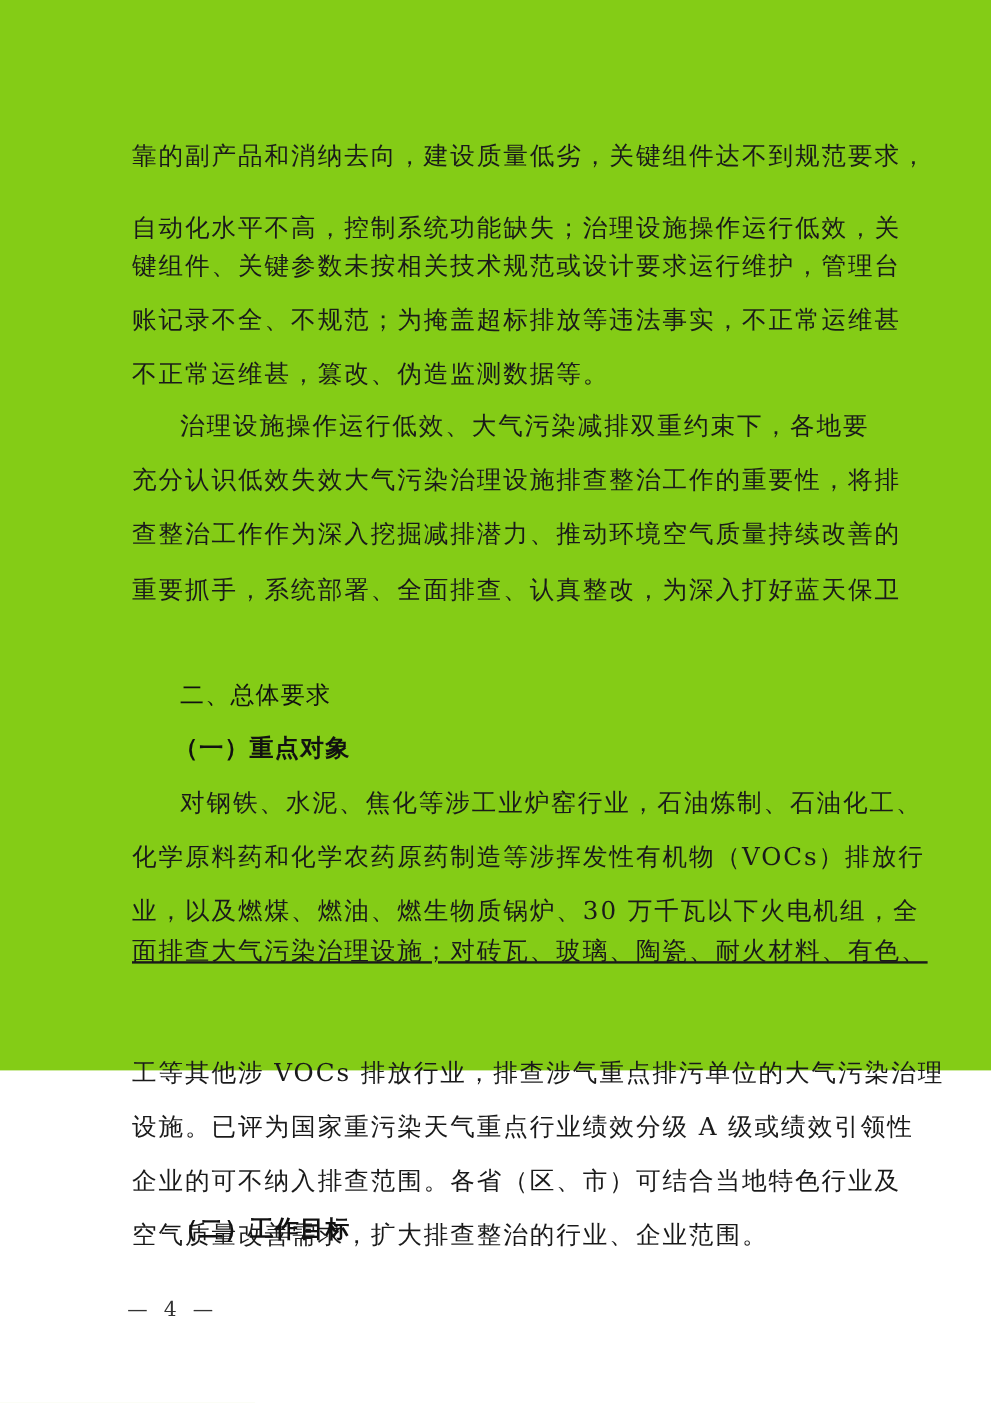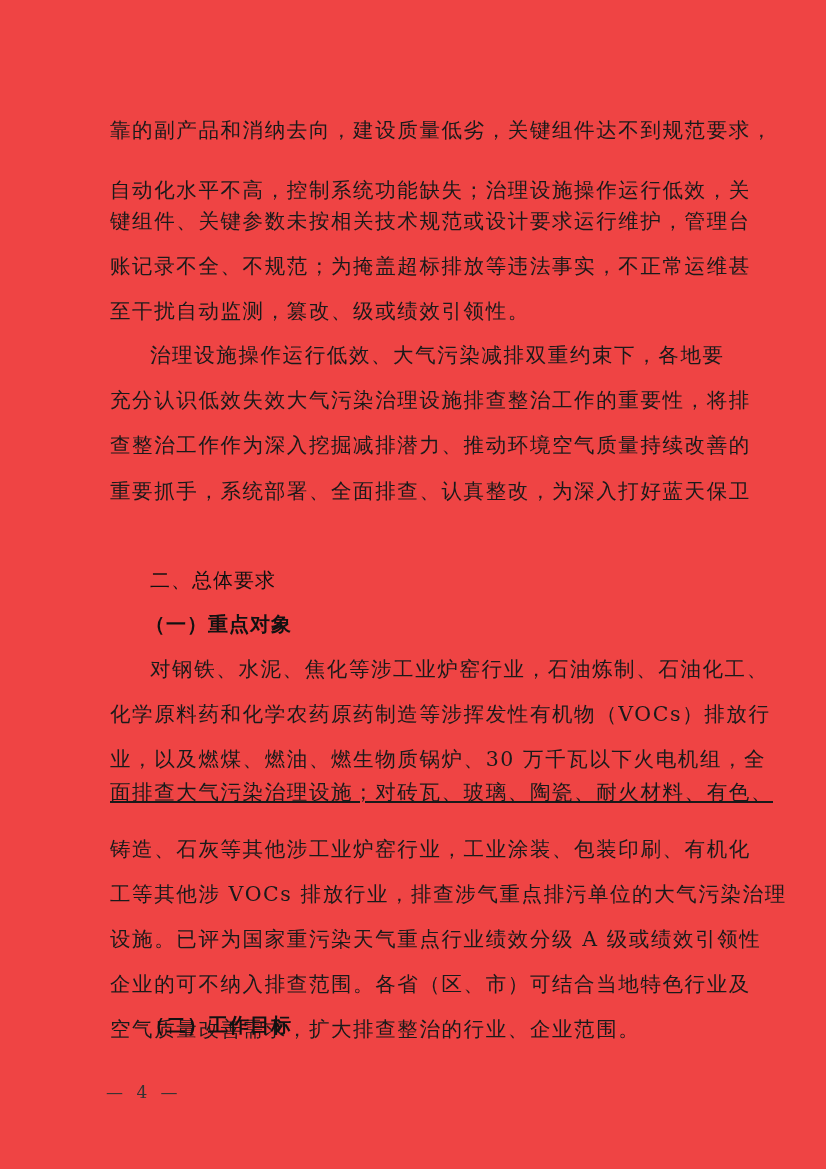--- a/index.html
+++ b/index.html
@@ -1,17 +1,17 @@
 <!DOCTYPE html>
 <html><head>
 <meta charset="utf-8">
 <style>
   html, body { margin: 0; padding: 0; background: #ffffff; }
   body { width: 826px; height: 1169px; position: relative; overflow: hidden; }
-  .page { position: absolute; left: 0; top: 0; width: 826px; height: 1169px; background: #ef4444; }
+  .page { position: absolute; left: 0; top: 0; width: 826px; height: 892px; background: #84cc16; }
   .line {
     position: absolute;
     font-family: "DejaVu Serif", "Liberation Serif", serif;
     font-size: 20.5px;
     color: #1a1a1a;
     white-space: nowrap;
     letter-spacing: 1.6px;
     line-height: 24px;
   }
   .justify { text-align: justify; text-align-last: justify; width: 600px; }
@@ -34,35 +34,34 @@
 </style>
 </head>
 <body>
 
 <div class="page">
 
   <div class="line justify" style="left:110px; top:118px;">靠的副产品和消纳去向，建设质量低劣，关键组件达不到规范要求，</div>
   <div class="line justify" style="left:110px; top:163px;margin-top:15px;">自动化水平不高，控制系统功能缺失；治理设施操作运行低效，关</div>
   <div class="line justify" style="left:110px; top:209px;">键组件、关键参数未按相关技术规范或设计要求运行维护，管理台</div>
   <div class="line justify" style="left:110px; top:254px;">账记录不全、不规范；为掩盖超标排放等违法事实，不正常运维甚</div>
-  <div class="line" style="left:110px; top:299px;">至干扰自动监测，篡改、级或绩效引领性。</div>
+  <div class="line" style="left:110px; top:299px;">不正常运维甚，篡改、伪造监测数据等。</div>
 
   <div class="line" style="left:150px; top:343px; width:560px; text-align:justify; text-align-last:justify;">治理设施操作运行低效、大气污染减排双重约束下，各地要</div>
   <div class="line justify" style="left:110px; top:388px;">充分认识低效失效大气污染治理设施排查整治工作的重要性，将排</div>
   <div class="line justify" style="left:110px; top:433px;">查整治工作作为深入挖掘减排潜力、推动环境空气质量持续改善的</div>
   <div class="line justify" style="left:110px; top:479px;">重要抓手，系统部署、全面排查、认真整改，为深入打好蓝天保卫</div>
 
   <div class="heading" style="left:150px; top:568px;">二、总体要求</div>
   <div class="heading bold" style="left:145px; top:612px;">（一）重点对象</div>
 
   <div class="line" style="left:150px; top:657px; width:560px; text-align:justify; text-align-last:justify;">对钢铁、水泥、焦化等涉工业炉窑行业，石油炼制、石油化工、</div>
   <div class="line justify" style="left:110px; top:702px;">化学原料药和化学农药原药制造等涉挥发性有机物（VOCs）排放行</div>
   <div class="line justify" style="left:110px; top:747px;">业，以及燃煤、燃油、燃生物质锅炉、30 万千瓦以下火电机组，全</div>
   <div class="line justify" style="left:110px; top:780px;text-decoration:underline;">面排查大气污染治理设施；对砖瓦、玻璃、陶瓷、耐火材料、有色、</div>
-  <div class="line justify" style="left:110px; top:837px;">铸造、石灰等其他涉工业炉窑行业，工业涂装、包装印刷、有机化</div>
   <div class="line justify" style="left:110px; top:882px;">工等其他涉 VOCs 排放行业，排查涉气重点排污单位的大气污染治理</div>
   <div class="line justify" style="left:110px; top:927px;">设施。已评为国家重污染天气重点行业绩效分级 A 级或绩效引领性</div>
   <div class="line justify" style="left:110px; top:972px;">企业的可不纳入排查范围。各省（区、市）可结合当地特色行业及</div>
   <div class="line" style="left:110px; top:1017px;">空气质量改善需求，扩大排查整治的行业、企业范围。</div>
 
   <div class="heading bold" style="left:145px; top:1013px;">（二）工作目标</div>
 
   <div class="footer">— 4 —</div>
 </div>
 

